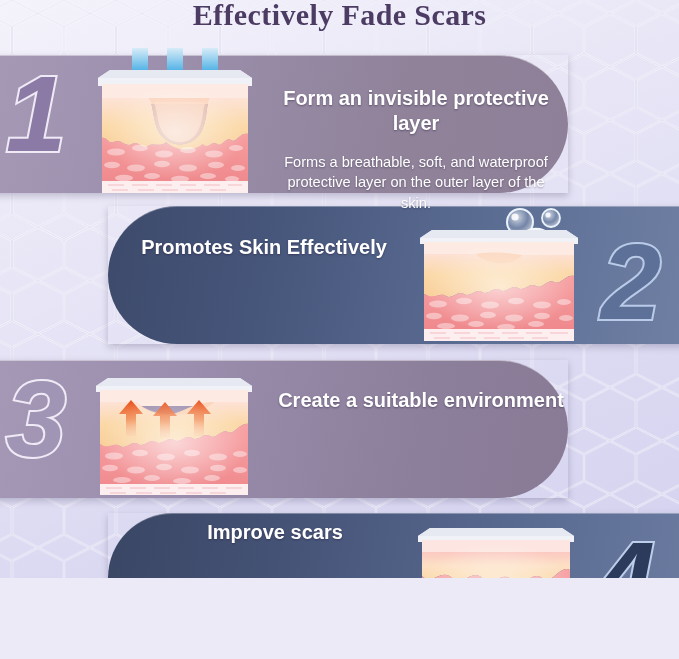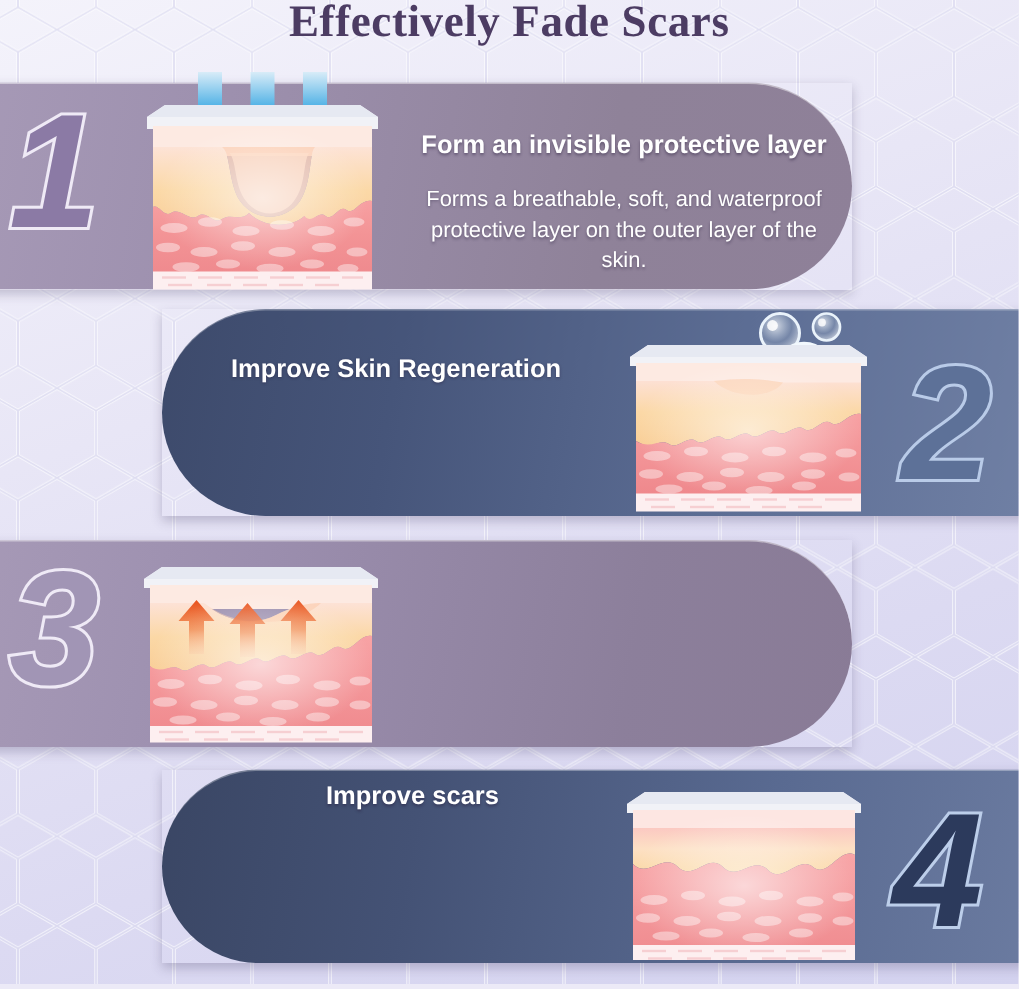--- a/index.html
+++ b/index.html
@@ -2,21 +2,21 @@
 <html><head>
 <meta charset="utf-8">
 <style>
   html,body{margin:0;padding:0;}
   body{
     width:679px;height:659px;overflow:hidden;
     font-family:"Liberation Sans",sans-serif;
     background:#eceaf7;
     position:relative;
   }
-  .stage{position:absolute;inset:0;width:679px;height:656px;overflow:hidden;}
+  .stage{position:absolute;inset:0;width:679px;height:578px;overflow:hidden;}
 
   
   .bg-base{
     position:absolute;inset:0;
     background:linear-gradient(160deg,#f4f3fb 0%,#e8e6f6 35%,#dcdaf2 70%,#d3d2ef 100%);
   }
   .bg-hex{
     position:absolute;inset:-40px;
     opacity:.85;
   }
@@ -105,21 +105,21 @@
     paint-order:stroke fill;
   }
   #num1{left:6px;top:60px;}
   #num2{right:18px;top:228px;}
   #num3{left:6px;top:365px;}
   #num4{right:24px;top:526px;}
 
   
   .txt{position:absolute;z-index:5;color:#ffffff;}
   .txt .head{
-    font-size:17px;font-weight:700;line-height:1.25;
+    font-size:20px;font-weight:700;line-height:1.25;
     text-shadow:0 1px 2px rgba(35,25,55,.45);
     margin:0 0 6px 0;
   }
   .txt .body{
     font-size:14.6px;font-weight:400;line-height:1.4;
     text-shadow:0 1px 2px rgba(35,25,55,.40);
     margin:16px;
   }
   #txt1{left:258px;top:86px;width:316px;text-align:center;}
   #txt2{left:118px;top:235px;width:292px;text-align:center;}
@@ -365,21 +365,21 @@
           <line x1="140" y1="127" x2="158" y2="127"></line>
         <line x1="24" y1="132" x2="40" y2="132"></line>
           <line x1="50" y1="132" x2="66" y2="132"></line>
         <line x1="74" y1="132" x2="90" y2="132"></line>
           <line x1="98" y1="132" x2="114" y2="132"></line>
         <line x1="122" y1="132" x2="138" y2="132"></line>
       </g>
     </svg>
   </div>
   <div class="txt" id="txt2">
-    <p class="head">Improve Skin Regeneration</p>
+    <p class="head">Promotes Skin Effectively</p>
   </div>
 
   <div class="card" id="card3">
     <div class="surface"></div>
   </div>
   <div class="step-num num-purple-outline" id="num3">3</div>
   <div class="skin" id="skin3">
     <svg width="172" height="134" viewBox="0 0 172 134" xmlns="http://www.w3.org/2000/svg">
       <defs>
         <linearGradient id="epi3" x1="0" y1="0" x2="0" y2="1">
@@ -462,20 +462,21 @@
           <line x1="138" y1="126" x2="154" y2="126"></line>
         <line x1="22" y1="131" x2="38" y2="131"></line>
           <line x1="48" y1="131" x2="64" y2="131"></line>
         <line x1="72" y1="131" x2="88" y2="131"></line>
           <line x1="98" y1="131" x2="114" y2="131"></line>
         <line x1="122" y1="131" x2="138" y2="131"></line>
       </g>
     </svg>
   </div>
   <div class="txt" id="txt3">
+    <p class="head">Create a suitable environment</p>
   </div>
 
   <div class="card" id="card4">
     <div class="surface"></div>
   </div>
   <div class="step-num num-blue-dark" id="num4">4</div>
   <div class="skin" id="skin4">
     <svg width="172" height="128" viewBox="0 0 172 128" xmlns="http://www.w3.org/2000/svg">
       <defs>
         <linearGradient id="epi4" x1="0" y1="0" x2="0" y2="1">

